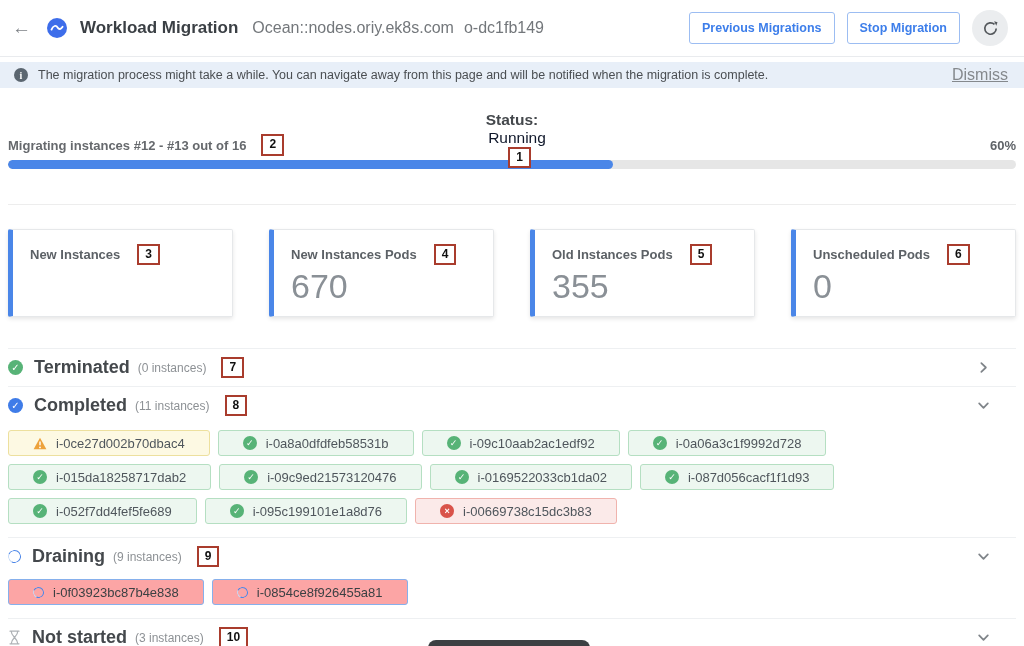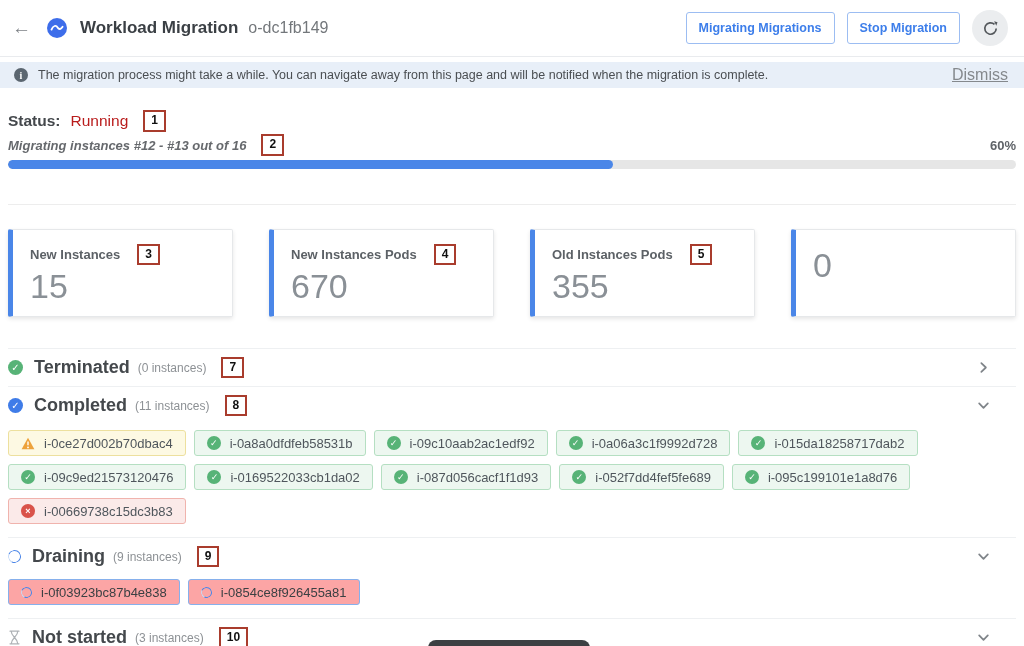--- a/index.html
+++ b/index.html
@@ -60,27 +60,27 @@
     background: #5b6670; color: #fff;
     font-size: 10px; font-weight: bold; font-family: "Liberation Serif", serif;
     display: inline-flex; align-items: center; justify-content: center;
     margin-right: 10px; flex: none;
   }
   .dismiss-link { margin-left: auto; color: #85898d; font-size: 16px; text-decoration: underline; cursor: pointer; }
 
   
   .main { padding: 0 8px; }
 
-  .status-row { margin-top: 23px; display: flex; align-items: center; height: 20px; }
+  .status-row { margin-top: 23px; display: flex; align-items: center; height: 20px; flex-direction: column; }
   .status-label { font-size: 15.5px; font-weight: bold; color: #44484c; }
-  .status-value { font-size: 15.5px; color: #b91c1c; margin-left: 10px; }
+  .status-value { font-size: 15.5px; color: #0f172a; margin-left: 10px; }
 
   .migrate-row { margin-top: 5px; display: flex; align-items: center; justify-content: space-between; height: 18px; }
   .migrate-left { display: flex; align-items: center; }
-  .migrate-text { font-size: 13px; font-weight: 600; color: #66696d; font-style: italic; }
+  .migrate-text { font-size: 13px; font-weight: 600; color: #66696d; }
   .progress-pct { font-size: 13px; font-weight: 600; color: #5f6368; }
 
   .progress-track {
     margin-top: 6px;
     height: 9px;
     background: #e6e6e6;
     border-radius: 5px;
     overflow: hidden;
   }
   .progress-fill { height: 100%; background: #4a86e8; border-radius: 5px; }
@@ -125,21 +125,21 @@
     border: 1.5px solid #4d87e8; border-left-color: #c4d9f7;
     display: inline-block; flex: none; transform: rotate(-20deg);
   }
   .hourglass { color: #aeb2b6; display: inline-flex; flex: none; }
 
   
   .chips { display: flex; flex-wrap: wrap; gap: 8px 8px; margin: 6px 0 13px 0; }
   .chips--tight { margin-top: 4px; }
   .chip {
     display: inline-flex; align-items: center; gap: 9px;
-    height: 26px; padding: 0 12px;
+    height: 26px; padding: 0 24px;
     border-radius: 3px; font-size: 13px;
     background: #fff; border: 1px solid #cfd3d7; color: #4f565c;
     cursor: default;
   }
   .chip .cdot { width: 14px; height: 14px; font-size: 9px; }
   .chip--success { background: #edf7f0; border-color: #b5dfc2; }
   .chip--warning { background: #fdf9e3; border-color: #ede09e; }
   .chip--error   { background: #fbeae9; border-color: #f0b3ad; }
   .chip--draining{ background: #fca5a5; border-color: #86b0ec; color: #3c4043; }
   .chip-ic { display: inline-flex; align-items: center; }
@@ -172,23 +172,24 @@
 
 <div class="header">
   <span class="back-arrow">←</span>
   <span class="logo">
     <svg width="20" height="20" viewBox="0 0 20 20">
       <circle cx="10" cy="10" r="10" fill="#3d6dea"></circle>
       <path d="M4.5 11.6 C6 7.4 9.2 6.9 10.6 9.5 C11.9 11.8 14.1 11.4 15.6 8.8" fill="none" stroke="#ffffff" stroke-width="1.8" stroke-linecap="round"></path>
     </svg>
   </span>
   <span class="page-title">Workload Migration</span>
+  <span class="page-subtitle">Ocean::nodes.oriy.ek8s.com</span>
   <span class="page-subtitle-id">o-dc1fb149</span>
   <div class="header-actions">
-    <button class="btn-outline">Migrating Migrations</button>
+    <button class="btn-outline">Previous Migrations</button>
     <button class="btn-outline">Stop Migration</button>
     <button class="refresh-btn">
       <span style="display:flex">
         <svg width="17" height="17" viewBox="0 0 17 17">
           <path d="M14.2 8.5 a5.7 5.7 0 1 1 -1.7-4.05" fill="none" stroke="#54585c" stroke-width="1.7"></path>
           <path d="M12.1 1.2 L15.5 2.3 L14.3 5.7 Z" fill="#54585c"></path>
         </svg>
       </span>
     </button>
   </div>
@@ -221,37 +222,40 @@
   </div>
 
   <div class="divider"></div>
 
   <div class="cards">
     <div class="card">
       <div class="card-label-row">
         <span class="card-label">New Instances</span>
         <span class="ann">3</span>
       </div>
-      <div class="card-value">15</div>
     </div>
     <div class="card">
       <div class="card-label-row">
         <span class="card-label">New Instances Pods</span>
         <span class="ann">4</span>
       </div>
       <div class="card-value">670</div>
     </div>
     <div class="card">
       <div class="card-label-row">
         <span class="card-label">Old Instances Pods</span>
         <span class="ann">5</span>
       </div>
       <div class="card-value">355</div>
     </div>
     <div class="card">
+      <div class="card-label-row">
+        <span class="card-label">Unscheduled Pods</span>
+        <span class="ann">6</span>
+      </div>
       <div class="card-value">0</div>
     </div>
   </div>
 
   <div class="sections">
 
     <div class="section">
       <div class="section-header">
         <span class="cdot cdot--green">✓</span>
         <span class="section-title">Terminated</span>

